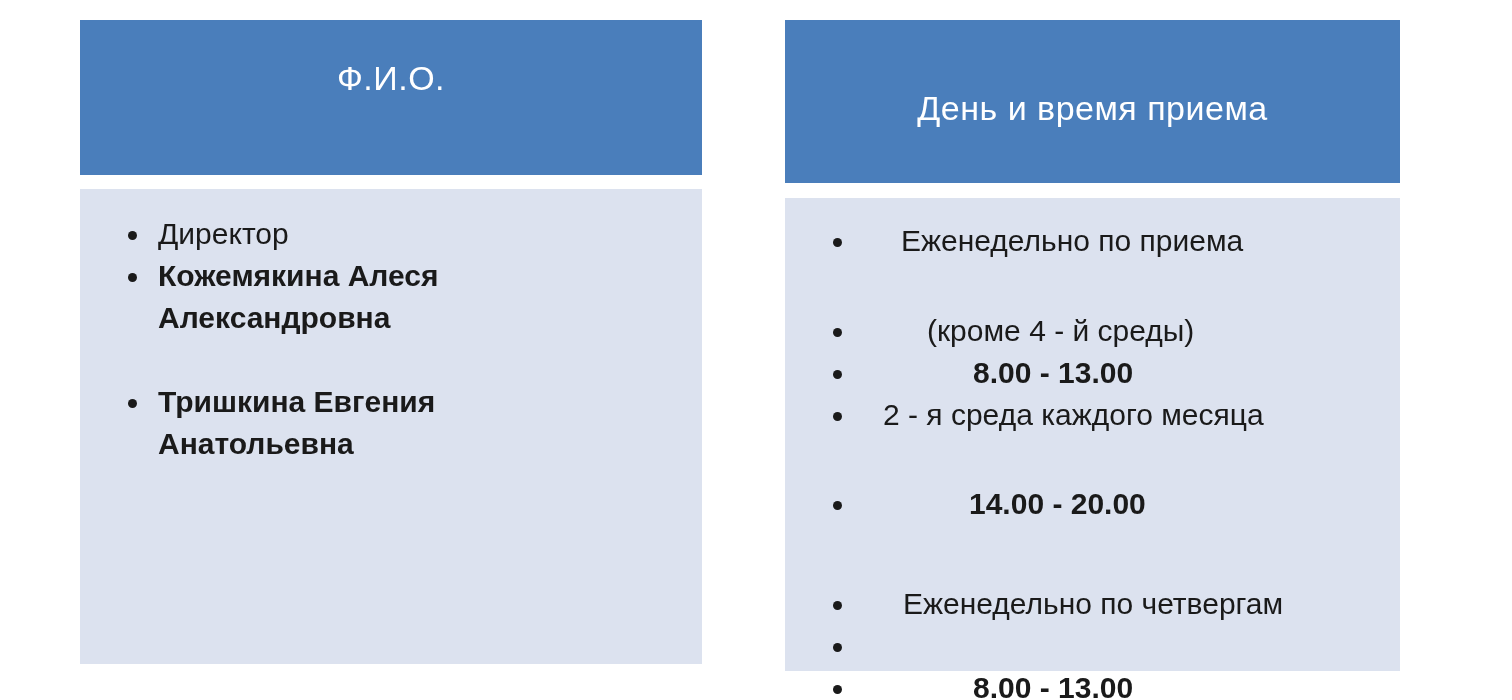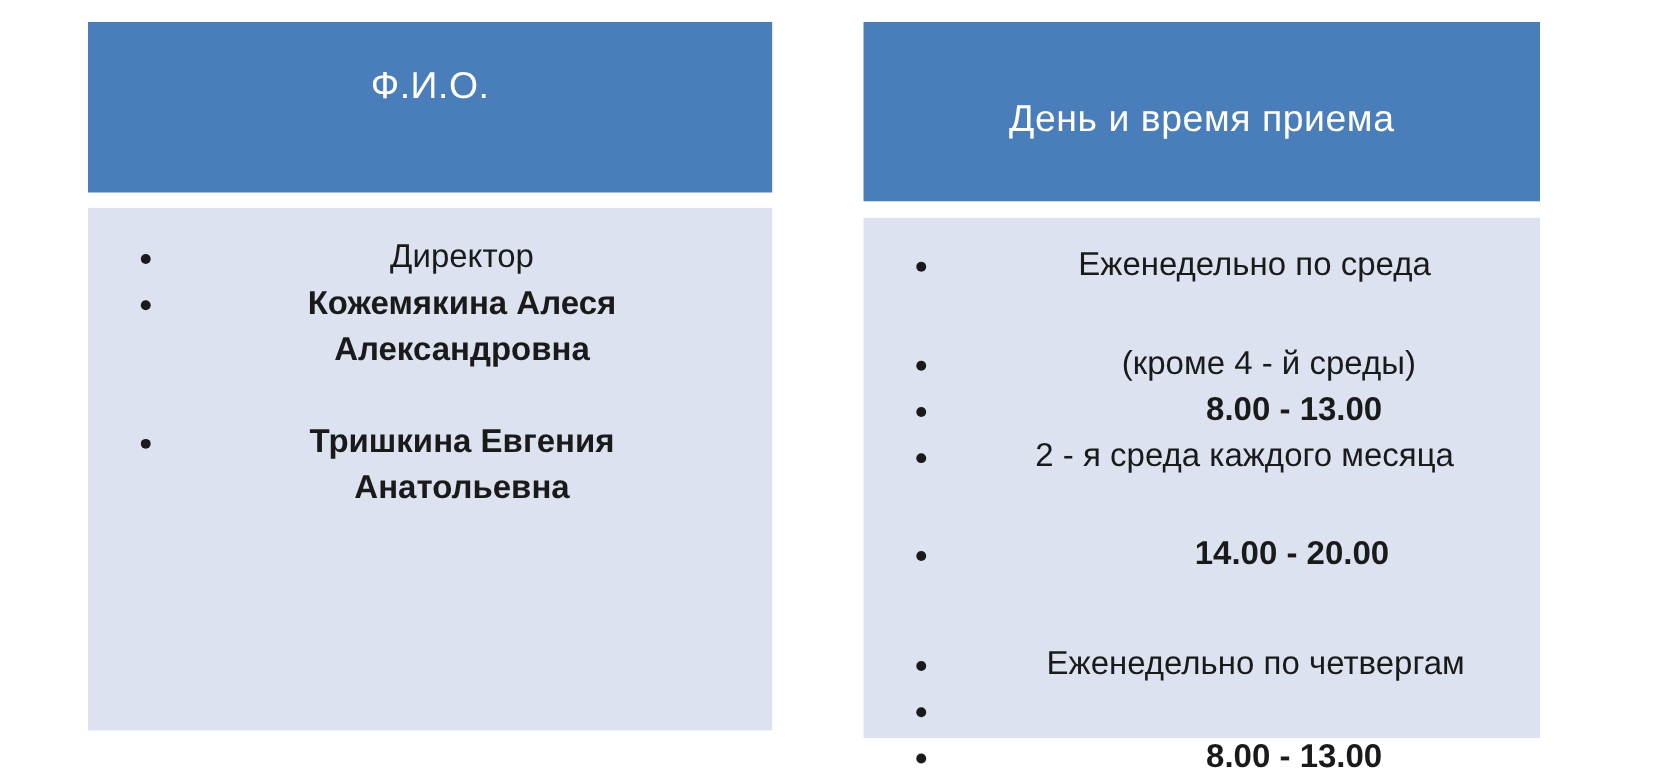--- a/index.html
+++ b/index.html
@@ -63,21 +63,20 @@
   }
   .col-right .col-body {
     margin-top: 15px;
     height: 473px;
     padding: 22px 20px 20px 20px;
   }
   ul.bullets {
     list-style: none;
     margin: 0;
     padding: 0;
-    text-align: center;
   }
   ul.bullets > li {
     position: relative;
     color: #1a1a1a;
     font-size: 30px;
     line-height: 42px;
     min-height: 42px;
   }
   .col-left ul.bullets > li {
     padding-left: 58px;
@@ -148,21 +147,21 @@
     </div>
   </div>
 
   <div class="column col-right">
     <div class="col-header">
       <div class="header-line">День и время приема</div>
     </div>
     <div class="col-body">
       <ul class="bullets">
         <li>
-          <span class="indent-1">Еженедельно по среда</span>
+          <span class="indent-1">Еженедельно по приема</span>
         </li>
         <li>
           <span class="indent-3">(кроме 4 - й среды)</span>
         </li>
         <li class="bold">
           <span class="indent-2">8.00  - 13.00</span>
         </li>
         <li>
           <span>2 - я среда каждого месяца</span>
         </li>

